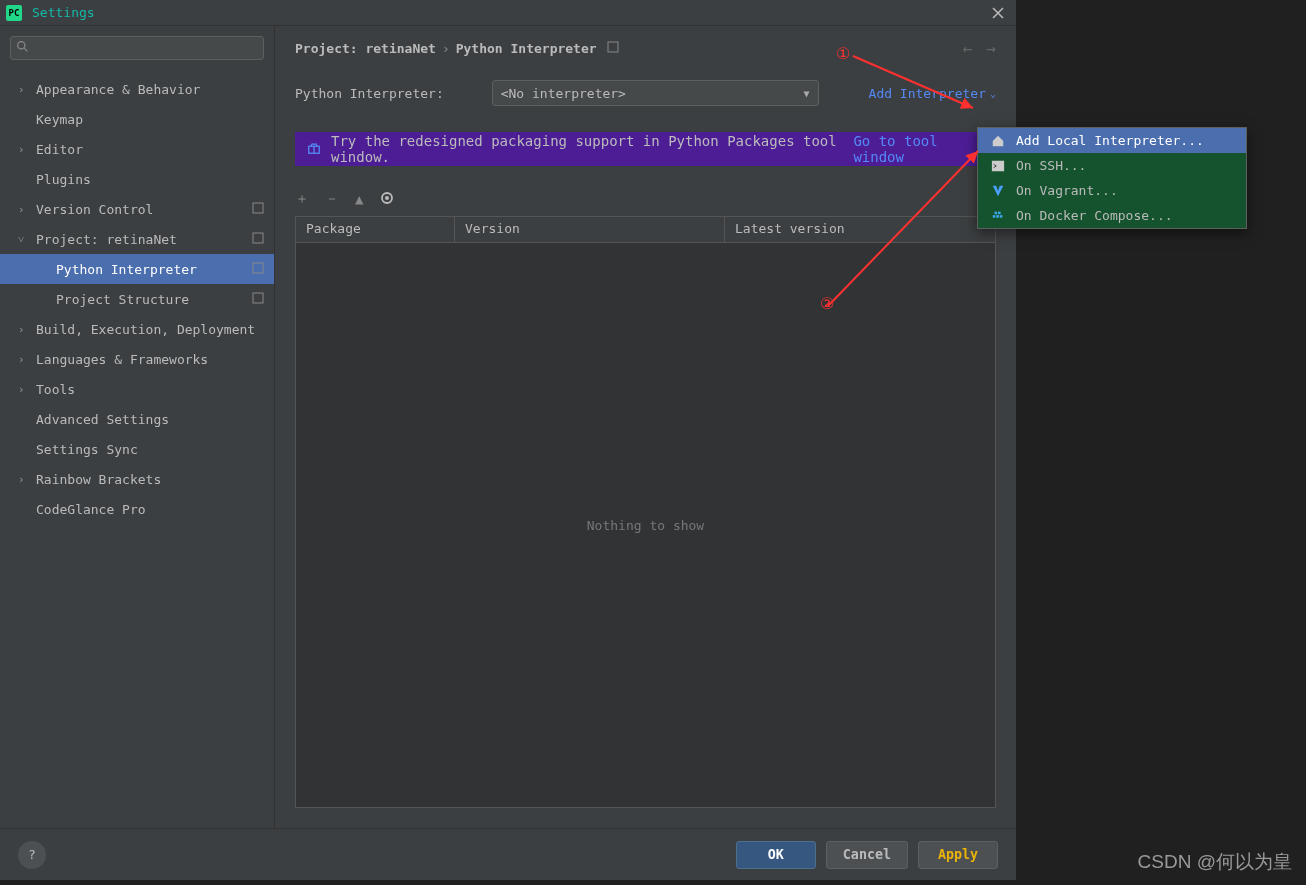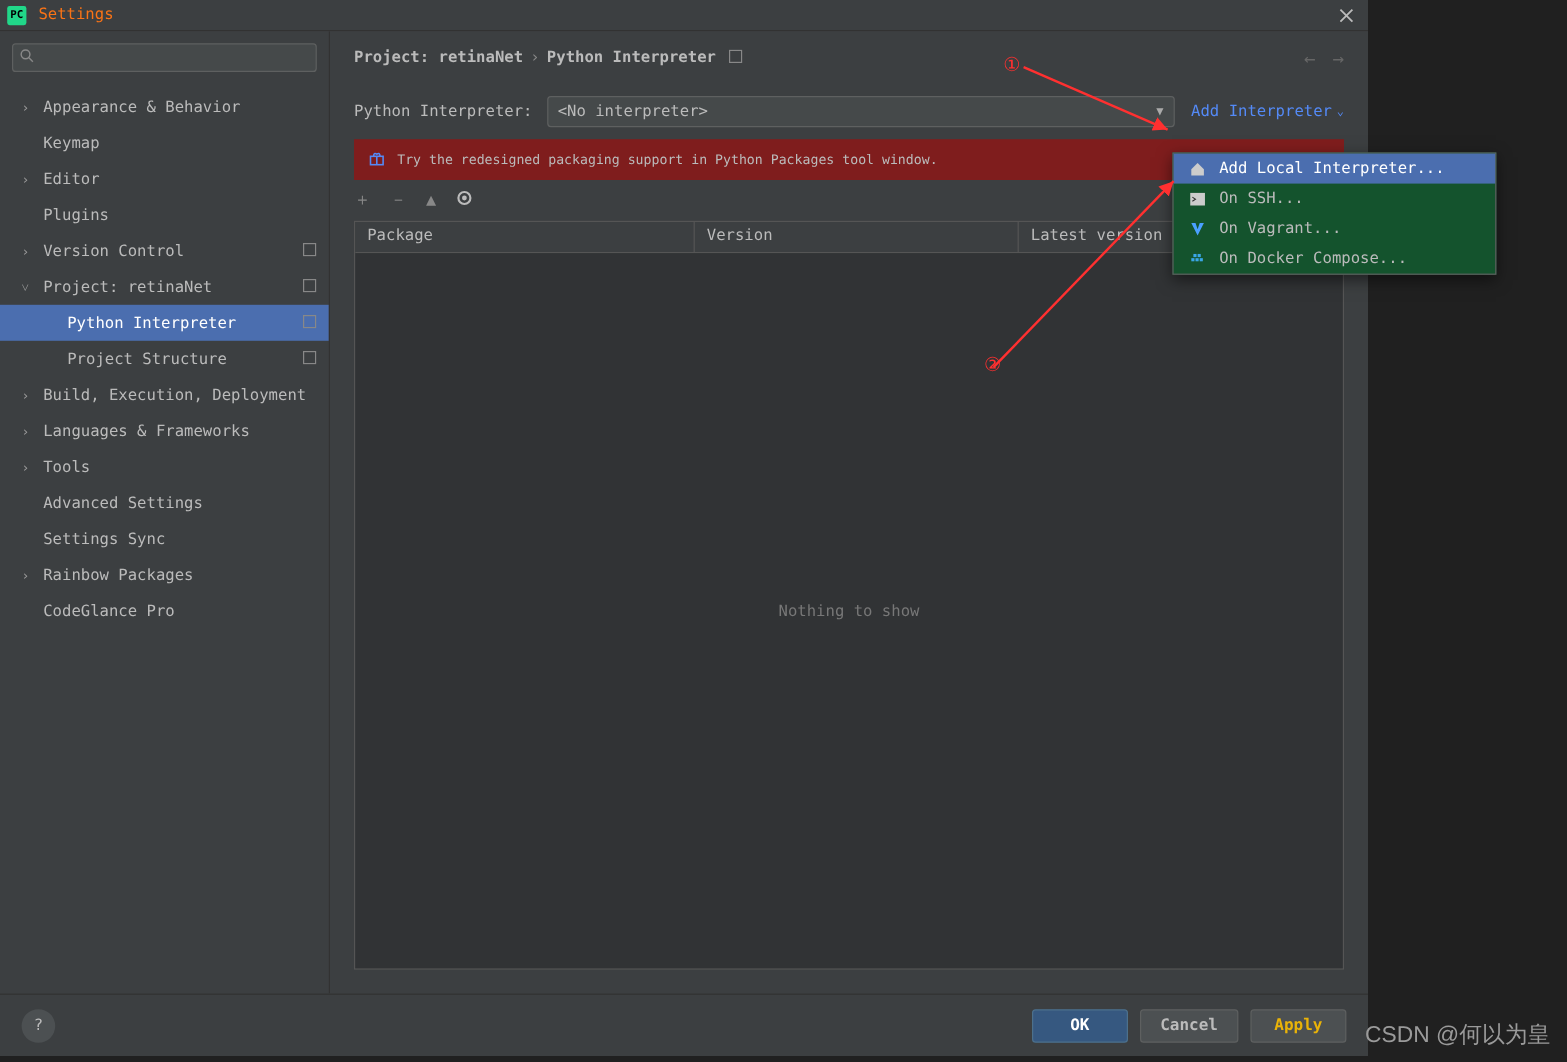--- a/index.html
+++ b/index.html
@@ -6,21 +6,21 @@
 body {
   width: 1306px; height: 885px;
   background: #202020;
   font-family: "Consolas", "Menlo", monospace;
   font-size: 13px;
   color: #bbbbbb;
   overflow: hidden;
   position: relative;
 }
 .window {
-  width: 1140px; height: 880px;
+  width: 1016px; height: 880px;
   background: #3c3f41;
   position: relative;
   display: flex;
   flex-direction: column;
 }
 .titlebar {
   height: 26px;
   background: #3c3f41;
   border-bottom: 1px solid #323232;
   display: flex;
@@ -32,21 +32,21 @@
   background: #21d789;
   border-radius: 2px;
   margin-right: 10px;
   display: inline-flex;
   align-items: center;
   justify-content: center;
   font-size: 9px;
   color: #000;
   font-weight: bold;
 }
-.titlebar .title { color: #f97316; flex: 1; }
+.titlebar .title { color: #14b8a6; flex: 1; }
 .titlebar .close-btn {
   width: 24px; height: 24px;
   display: flex; align-items: center; justify-content: center;
   color: #bbbbbb;
   cursor: pointer;
   font-size: 14px;
 }
 .main-body { flex: 1; display: flex; overflow: hidden; }
 .sidebar {
   width: 275px;
@@ -124,20 +124,21 @@
 .nav-arrows {
   margin-left: auto;
   display: flex; gap: 14px;
   color: #666;
 }
 .nav-arrows span { cursor: pointer; font-size: 16px; }
 .interp-row {
   display: flex;
   align-items: center;
   padding: 10px 20px;
+  gap: 36px;
 }
 .interp-label { color: #bbbbbb; margin-right: 12px; }
 .interp-combo {
   flex: 1;
   height: 26px;
   background: #45494a;
   border: 1px solid #5e6060;
   border-radius: 3px;
   display: flex;
   align-items: center;
@@ -153,28 +154,28 @@
 }
 .add-interp-link {
   color: #548af7;
   margin-left: 14px;
   cursor: pointer;
   display: inline-flex;
   align-items: center;
 }
 .add-interp-link .caret { margin-left: 4px; font-size: 10px; }
 .banner {
-  margin: 0 20px;
-  background: #7f1d1d;
+  margin: 16px 20px;
+  background: #4c1d95;
   height: 34px;
   display: flex;
   align-items: center;
   padding: 0 12px;
   color: #bbbbbb;
-  font-size: 11px;
+  font-size: 14px;
 }
 .banner .gift { color: #548af7; margin-right: 10px; }
 .banner .goto {
   margin-left: auto;
   color: #548af7;
   cursor: pointer;
 }
 .toolbar {
   margin: 0 20px;
   height: 34px;
@@ -390,21 +391,21 @@
             <span>Tools</span>
           </div>
           <div class="tree-item level1">
             <span>Advanced Settings</span>
           </div>
           <div class="tree-item level1">
             <span>Settings Sync</span>
           </div>
           <div class="tree-item level1">
             <span class="chev">›</span>
-            <span>Rainbow Packages</span>
+            <span>Rainbow Brackets</span>
           </div>
           <div class="tree-item level1">
             <span>CodeGlance Pro</span>
           </div>
         </div>
     </div>
     <div class="content">
       <div class="breadcrumb">
         <span class="crumb">Project: retinaNet</span>
         <span class="sep">›</span>

